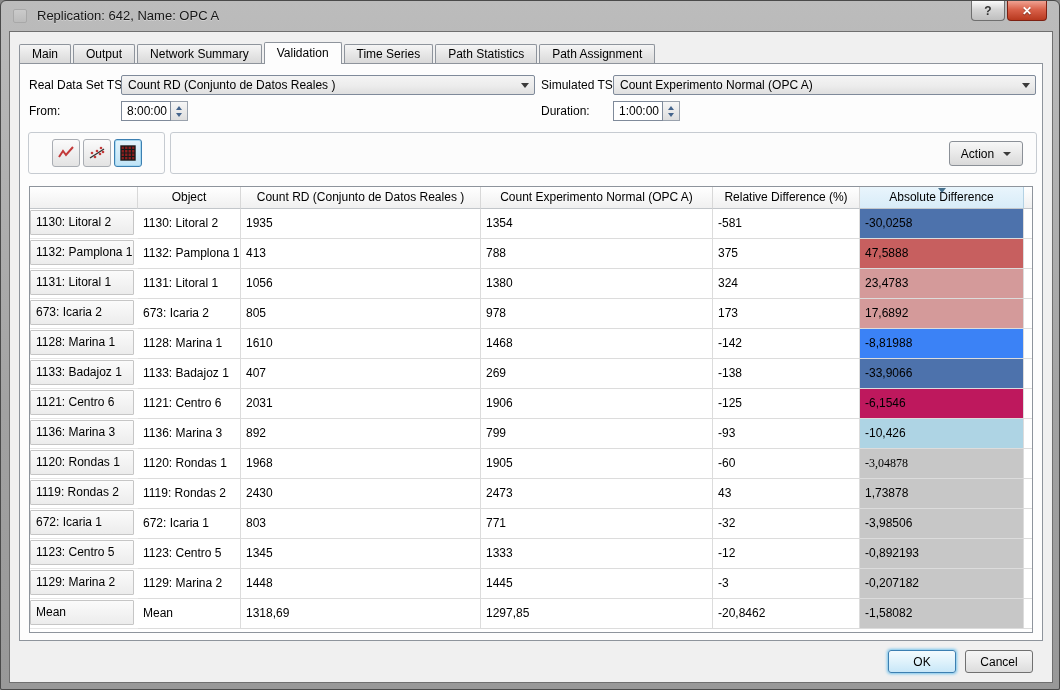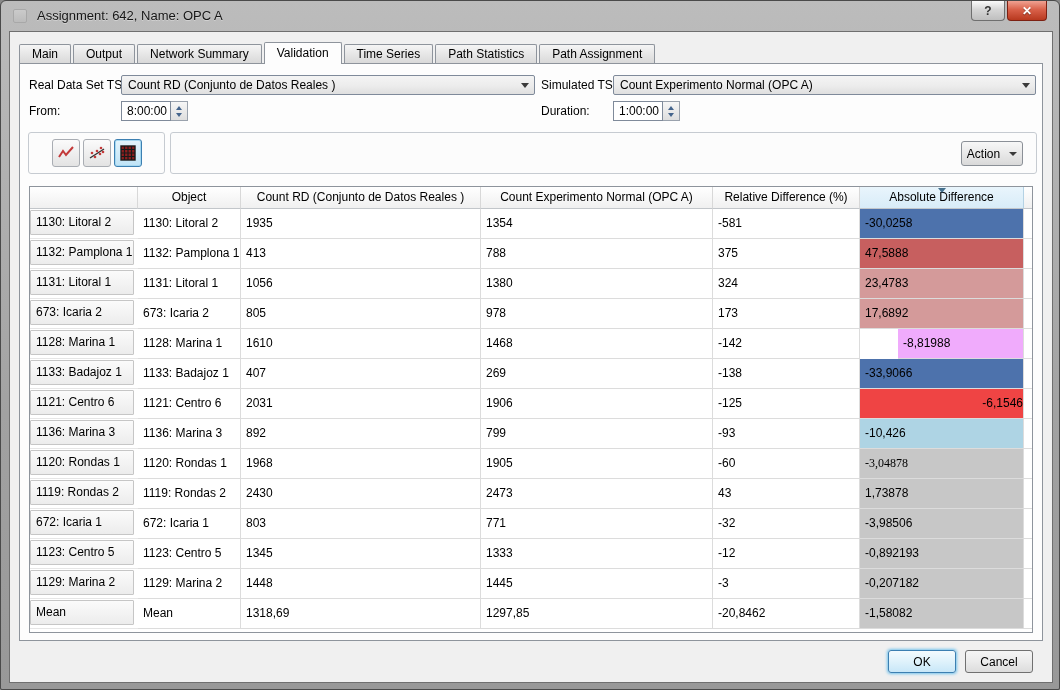--- a/index.html
+++ b/index.html
@@ -52,21 +52,21 @@
   .arr-up { width:0; height:0; border-left:3px solid transparent; border-right:3px solid transparent; border-bottom:4px solid #44648c; }
   .arr-dn { width:0; height:0; border-left:3px solid transparent; border-right:3px solid transparent; border-top:4px solid #44648c; }
 
   
   .toolpanel { position:absolute; top:68px; height:42px; border:1px solid #c6cbd1; border-radius:3px; background:#fcfcfc; }
   .toolpanel.left { left:8px; width:137px; display:flex; align-items:center; justify-content:center; gap:3px; }
   .toolpanel.right { left:150px; width:867px; }
   .toolbtn { width:28px; height:28px; border:1px solid #a9adb3; border-radius:3px;
     background:linear-gradient(#fbfbfb,#e3e3e3); display:flex; align-items:center; justify-content:center; cursor:default; }
   .toolbtn.selected { border-color:#3c7fb1; background:linear-gradient(#e3f4fc,#bfe3f6); box-shadow:inset 0 0 0 1px #a5d8f1; }
-  .btn-action { position:absolute; right:13px; top:8px; width:62px; height:25px;
+  .btn-action { position:absolute; right:13px; top:8px; width:74px; height:25px;
     border:1px solid #8b9097; border-radius:3px; background:linear-gradient(#f7f7f7,#e9e9e9 50%,#d9d9d9);
     display:flex; align-items:center; justify-content:center; gap:9px; font-size:12px; cursor:default; }
   .btn-action i { width:0; height:0; border-left:4px solid transparent; border-right:4px solid transparent; border-top:4px solid #3b3b3b; }
 
   
   .vtable { position:absolute; left:9px; top:122px; width:1004px; height:447px;
     border:1px solid #8e949c; background:#fff; overflow:hidden;
     display:grid; grid-template-columns:108px 103px 240px 232px 147px 164px 1fr;
     grid-template-rows:22px repeat(14, 30px); }
   .th { background:linear-gradient(#ffffff,#f0f0f0); border-right:1px solid #d8d8d8; border-bottom:1px solid #c2c6ca;
@@ -92,21 +92,21 @@
 
   svg { display:block; }
 </style>
 </head>
 <body>
 
 <div class="window">
 
   <div class="titlebar">
     <div class="app-icon"></div>
-    <div class="title-text">Assignment: 642, Name: OPC A</div>
+    <div class="title-text">Replication: 642, Name: OPC A</div>
     <div class="caption-buttons">
       <div class="cap-btn btn-help">
         <span>?</span>
       </div>
       <div class="cap-btn btn-close">
         <span>✕</span>
       </div>
     </div>
   </div>
 
@@ -244,41 +244,41 @@
         <div class="td cell-rel" style="background: rgb(212, 154, 154);">17,6892</div>
         <div class="td filler"></div>
 
         <div class="rh">
             <div class="rh-in">1128: Marina 1</div>
           </div>
         <div class="td">1128: Marina 1</div>
         <div class="td">1610</div>
         <div class="td">1468</div>
         <div class="td">-142</div>
-        <div class="td cell-rel" style="background: #f0abfc; margin-left: 38px;">-8,81988</div>
+        <div class="td cell-rel" style="background: #3b82f6;">-8,81988</div>
         <div class="td filler"></div>
 
         <div class="rh">
             <div class="rh-in">1133: Badajoz 1</div>
           </div>
         <div class="td">1133: Badajoz 1</div>
         <div class="td">407</div>
         <div class="td">269</div>
         <div class="td">-138</div>
         <div class="td cell-rel" style="background: rgb(77, 114, 172);">-33,9066</div>
         <div class="td filler"></div>
 
         <div class="rh">
             <div class="rh-in">1121: Centro 6</div>
           </div>
         <div class="td">1121: Centro 6</div>
         <div class="td">2031</div>
         <div class="td">1906</div>
         <div class="td">-125</div>
-        <div class="td cell-rel" style="background: #ef4444; text-align: right;">-6,1546</div>
+        <div class="td cell-rel" style="background: #be185d;">-6,1546</div>
         <div class="td filler"></div>
 
         <div class="rh">
             <div class="rh-in">1136: Marina 3</div>
           </div>
         <div class="td">1136: Marina 3</div>
         <div class="td">892</div>
         <div class="td">799</div>
         <div class="td">-93</div>
         <div class="td cell-rel" style="background: rgb(174, 212, 228);">-10,426</div>

